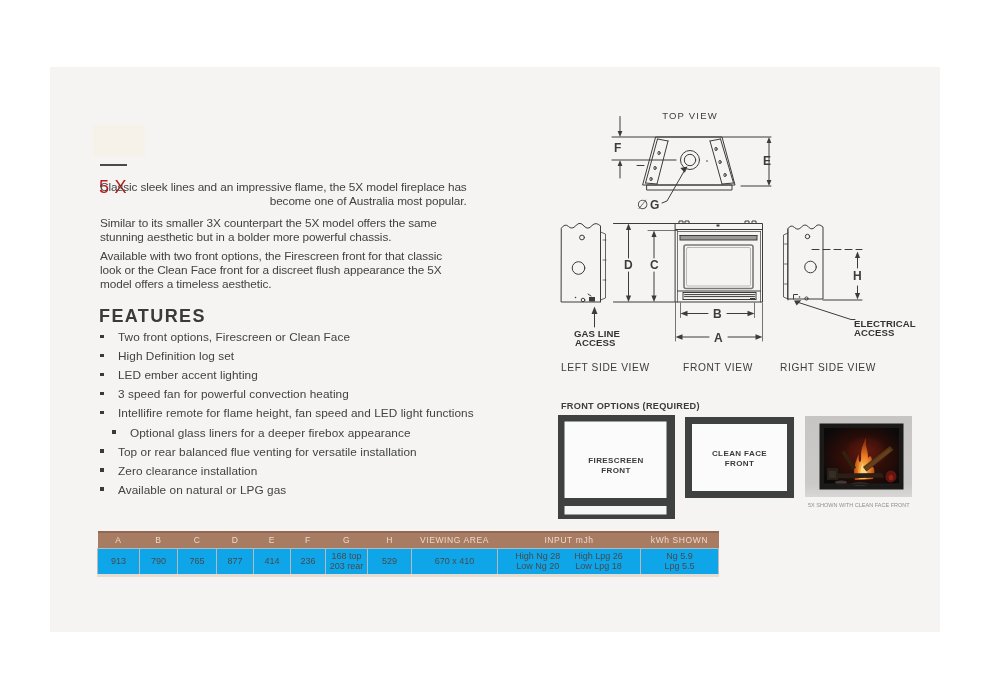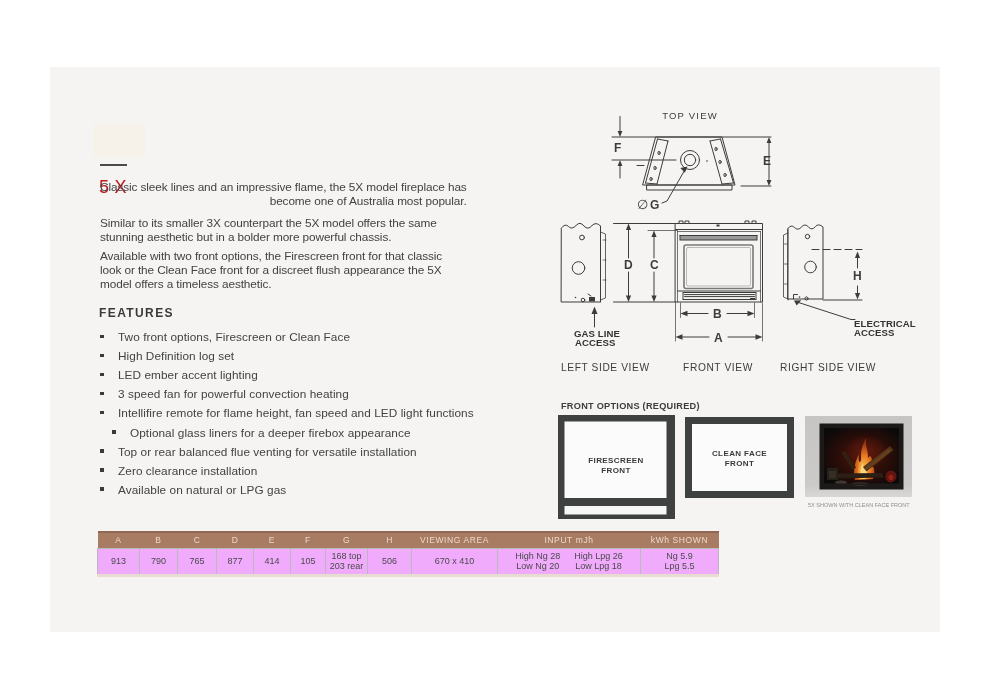--- a/index.html
+++ b/index.html
@@ -18,21 +18,21 @@
 <div class="abs" style="left:99px;top:130px;font-size:18px;color:#b91c1c;letter-spacing:5.5px;margin-top:47px;">5X</div>
 
 <div class="abs" style="left:100px;top:163.5px;width:27px;height:2px;background:#4a4a4a;"></div>
 
 <div class="abs para" style="left:100px;top:180px;white-space:nowrap;text-align:right;">Classic sleek lines and an impressive flame, the 5X model fireplace has<br>become one of Australia most popular.</div>
 
 <div class="abs para" style="left:100px;top:216px;white-space:nowrap;">Similar to its smaller 3X counterpart the 5X model offers the same<br>stunning aesthetic but in a bolder more powerful chassis.</div>
 
 <div class="abs para" style="left:100px;top:248.5px;white-space:nowrap;">Available with two front options, the Firescreen front for that classic<br>look or the Clean Face front for a discreet flush appearance the 5X<br>model offers a timeless aesthetic.</div>
 
-<div class="abs" style="left:99px;top:305.5px;font-size:12px;font-weight:bold;color:#3a3a3a;letter-spacing:1.4px;">FEATURES</div>
+<div class="abs" style="left:99px;top:305.5px;font-size:18px;font-weight:bold;color:#3a3a3a;letter-spacing:1.4px;">FEATURES</div>
 
 <div class="abs" style="left:100px;top:330px;">
 
   <div class="feat" style="position:absolute;left:0;top:0;"><span style="display:inline-block;width:3.5px;height:3.5px;background:#3a3a3a;vertical-align:3px;"></span><span style="display:inline-block;width:14.5px;"></span>Two front options, Firescreen or Clean Face</div>
 
   <div class="feat" style="position:absolute;left:0;top:19.1px;"><span style="display:inline-block;width:3.5px;height:3.5px;background:#3a3a3a;vertical-align:3px;"></span><span style="display:inline-block;width:14.5px;"></span>High Definition log set</div>
 
   <div class="feat" style="position:absolute;left:0;top:38.2px;"><span style="display:inline-block;width:3.5px;height:3.5px;background:#3a3a3a;vertical-align:3px;"></span><span style="display:inline-block;width:14.5px;"></span>LED ember accent lighting</div>
 
   <div class="feat" style="position:absolute;left:0;top:57.3px;"><span style="display:inline-block;width:3.5px;height:3.5px;background:#3a3a3a;vertical-align:3px;"></span><span style="display:inline-block;width:14.5px;"></span>3 speed fan for powerful convection heating</div>
@@ -71,29 +71,29 @@
         <td class="th">D</td>
         <td class="th">E</td>
         <td class="th">F</td>
         <td class="th">G</td>
         <td class="th">H</td>
         <td class="th">VIEWING AREA</td>
         <td class="th">INPUT mJh</td>
         <td class="th">kWh SHOWN</td>
   </tr>
 
-  <tr style="background:#f0abfc;height:27px;">
+  <tr style="background:#0ea5e9;height:27px;">
     <td class="tb">913</td>
         <td class="tb">790</td>
         <td class="tb">765</td>
         <td class="tb">877</td>
         <td class="tb">414</td>
-        <td class="tb">105</td>
+        <td class="tb">236</td>
         <td class="tb">168 top<br>203 rear</td>
-        <td class="tb">506</td>
+        <td class="tb">529</td>
         <td class="tb">670 x 410</td>
     <td class="tb"><span style="display:inline-block;vertical-align:middle;">High Ng 28<br>Low Ng 20</span><span style="display:inline-block;width:14px;"></span><span style="display:inline-block;vertical-align:middle;">High Lpg 26<br>Low Lpg 18</span></td>
     <td class="tb">Ng 5.9<br>Lpg 5.5</td>
   </tr>
 </tbody>
   </table>
 <style>
   .th{color:#efd8c8;font-size:8.5px;letter-spacing:0.6px;text-align:center;border:none;padding:0;}
   .tb{color:#4a4a4a;font-size:9px;line-height:10.5px;text-align:center;border:1px solid #b9b9b9;padding:0;}
   table{border-top:2px solid #8f6954;border-bottom:3px solid #e7dcd2;}

